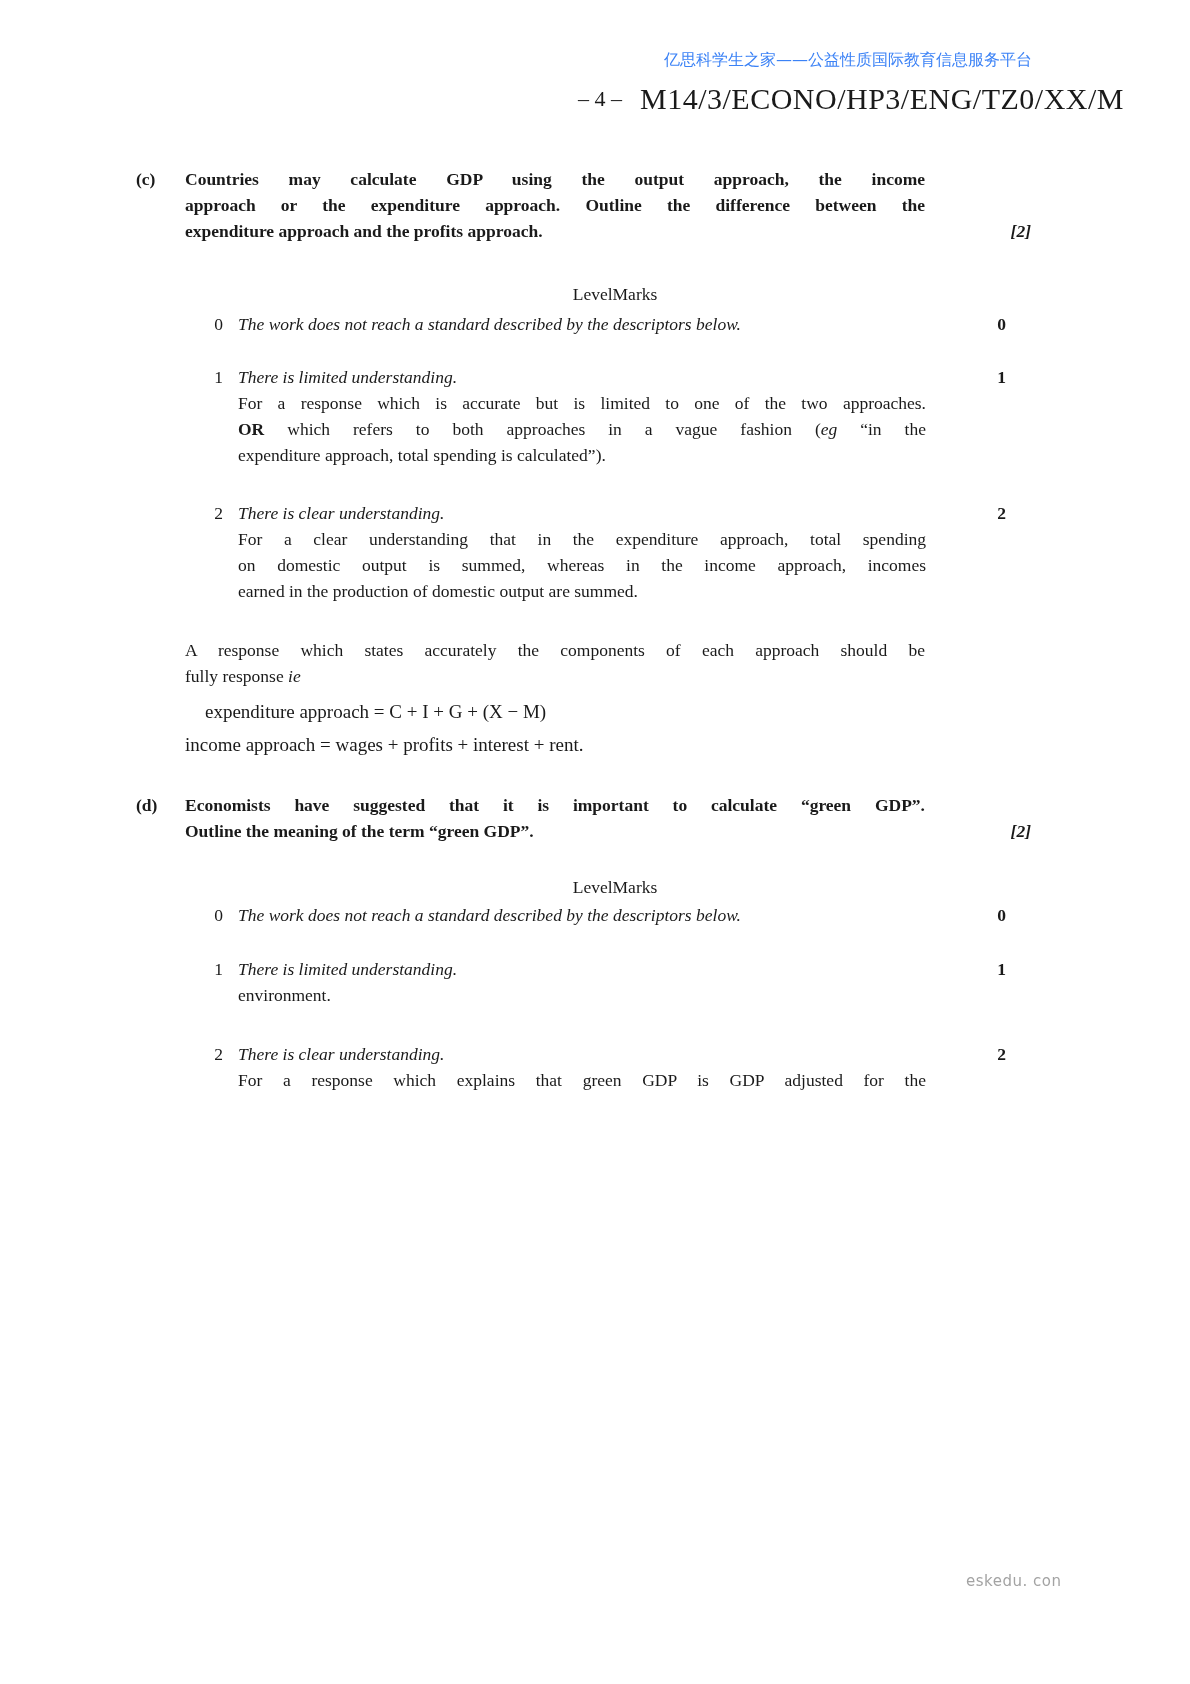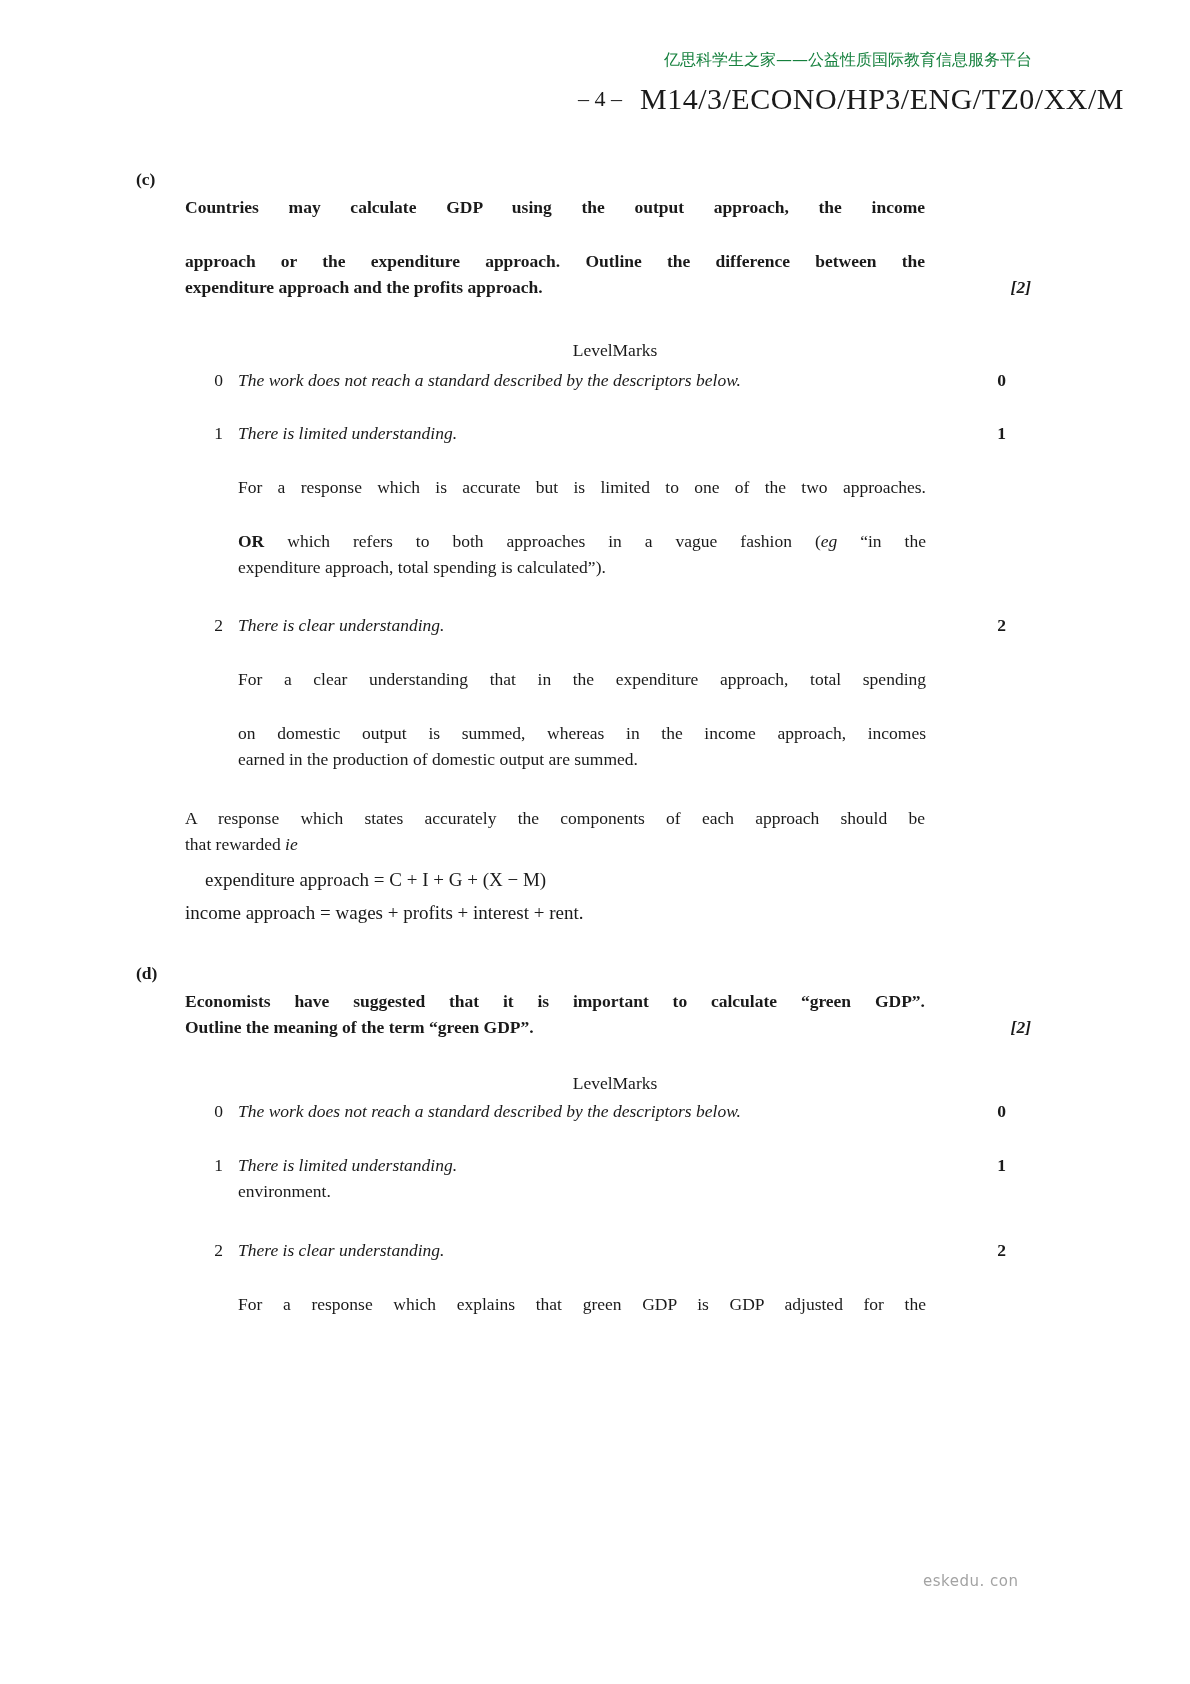--- a/index.html
+++ b/index.html
@@ -10,31 +10,31 @@
     background: #ffffff;
     font-family: "Liberation Serif", serif;
     font-size: 17.5px;
     line-height: 26px;
     color: #1a1a1a;
     overflow: hidden;
   }
   .wm-top {
     position: absolute; top: 51px; left: 664px;
     font-family: "DejaVu Sans", sans-serif;
-    font-size: 16px; color: #15803d; line-height: 18px;
+    font-size: 16px; color: #3b82f6; line-height: 18px;
   }
   .hdr-page { position: absolute; top: 86px; left: 578px; font-size: 22px; line-height: 26px; }
   .hdr-code { position: absolute; top: 86px; right: 66px; font-size: 30px; line-height: 26px; letter-spacing: 0.5px; }
   .main { padding: 166px 0 0 136px; }
 
   .q-row { display: flex; width: 895px; }
   .q-label { width: 49px; font-weight: bold; flex: none; }
   .q-text { width: 740px; font-weight: bold; flex: none; }
   .q-marks { flex: 1; align-self: flex-end; text-align: right; font-weight: bold; font-style: italic; }
-  .jf { text-align: justify; text-align-last: justify; margin-top: 28px; }
+  .jf { text-align: justify; text-align-last: justify; }
 
   .rubric { margin-left: 63px; width: 832px; }
   .rubric-c { margin-top: 37px; }
   .rubric-d { margin-top: 30px; }
   .rubric-head { display: flex; justify-content: center; }
   .rub-row { display: flex; align-items: flex-start; }
   .cell-level { width: 39px; text-align: center; flex: none; }
   .cell-desc { width: 688px; flex: none; }
   .cell-marks { flex: 1; text-align: center; font-weight: bold; padding-left: 46px; }
   .it { font-style: italic; }
@@ -49,21 +49,21 @@
 
   .notes { margin-left: 49px; width: 740px; }
   .note1 { margin-top: 33px; }
   .formula { font-size: 19px; line-height: 30px; }
   .formula1 { margin-top: 8px; margin-left: 20px; }
   .formula2 { margin-top: 4px; font-size: 19px; line-height: 28px; }
   .note2 { margin-top: 27px; }
   .q-row-d { margin-top: 33px; }
 
   .wm-bottom {
-    position: absolute; top: 1568px; left: 923px;
+    position: absolute; top: 1568px; left: 966px;
     font-family: "DejaVu Sans", sans-serif;
     font-size: 15px; color: #a3a3a3; letter-spacing: 0.5px;
   }
 </style>
 </head>
 <body>
 
 <div class="page">
 
   <div class="wm-top">亿思科学生之家——公益性质国际教育信息服务平台</div>
@@ -114,21 +114,21 @@
           <div class="jf">on domestic output is summed, whereas in the income approach, incomes</div>
           <div>earned in the production of domestic output are summed.</div>
         </div>
         <div class="cell-marks">2</div>
       </div>
     </div>
 
     <div class="notes">
       <div class="note1">
         <div class="jf">A response which states accurately the components of each approach should be</div>
-        <div><span>that rewarded </span><span class="it">ie</span></div>
+        <div><span>fully response </span><span class="it">ie</span></div>
       </div>
       <div class="formula formula1"><span>expenditure approach </span><span>= C + I + G + (X − M)</span></div>
       <div class="formula2">income approach = wages + profits + interest + rent.</div>
     </div>
 
     <div class="q-row q-row-d">
       <div class="q-label">(d)</div>
       <div class="q-text">
         <div class="jf">Economists have suggested that it is important to calculate “green GDP”.</div>
         <div>Outline the meaning of the term “green GDP”.</div>

